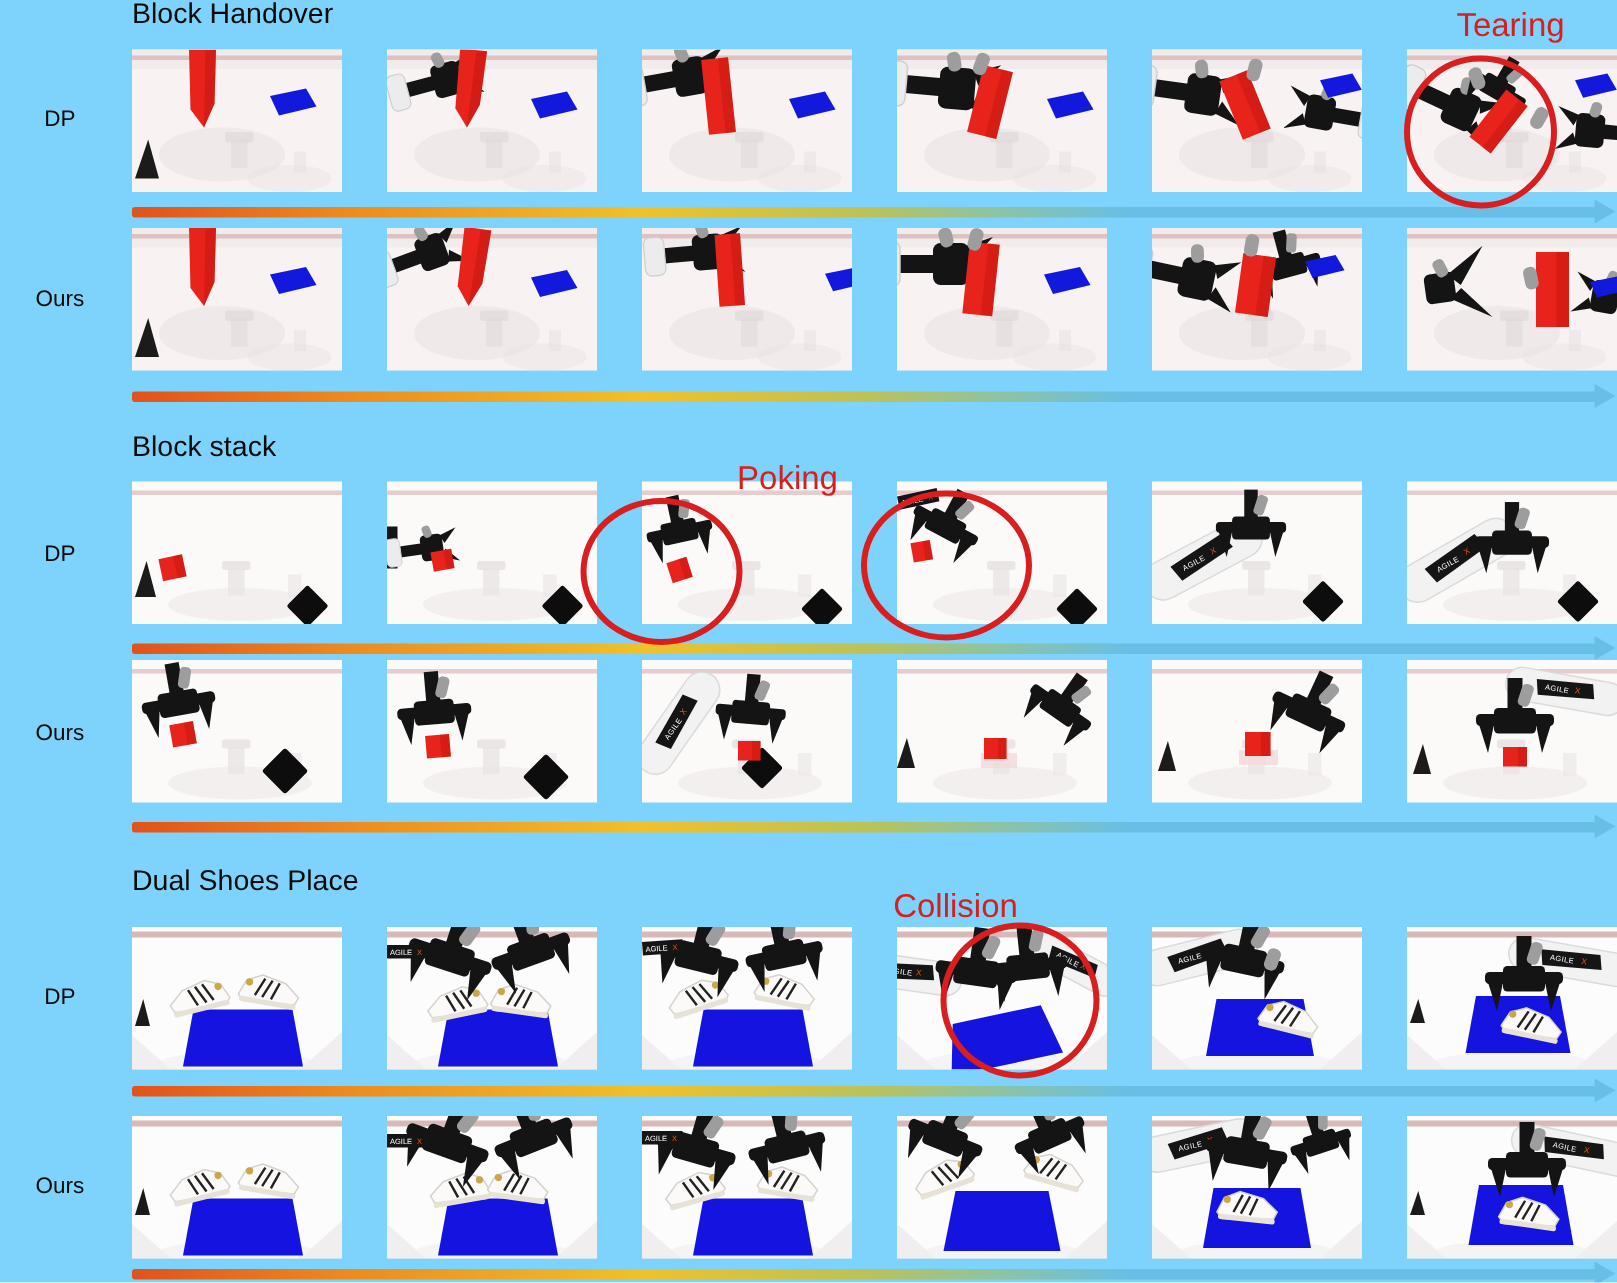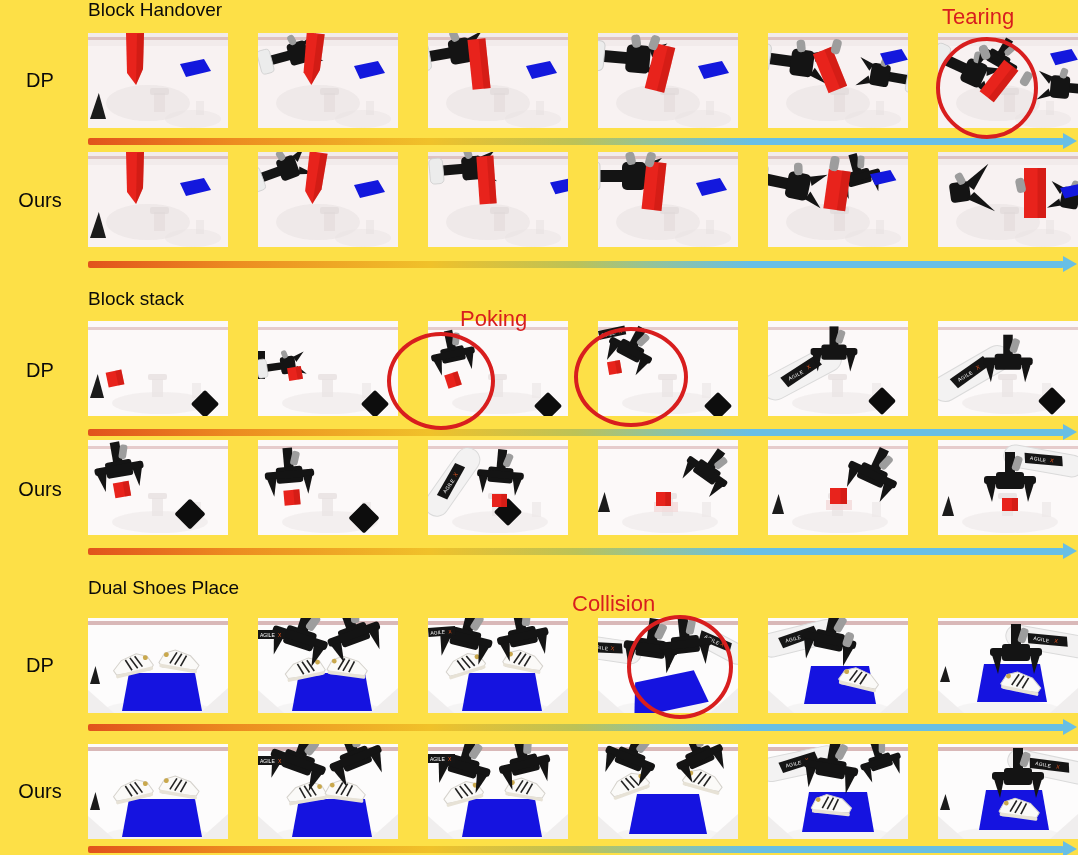--- a/index.html
+++ b/index.html
@@ -1,27 +1,27 @@
 <!DOCTYPE html>
 <html><head>
 <meta charset="utf-8">
 <style>
   html,body{margin:0;padding:0;background:#ffffff;}
-  #page{position:relative;width:1078px;height:855px;background:#fde047;overflow:hidden;
+  #page{position:relative;width:1078px;height:855px;background:#7dd3fc;overflow:hidden;
         font-family:"Liberation Sans", sans-serif;color:#111;}
   .sec-title{position:absolute;left:88px;font-size:19px;line-height:22px;color:#0a0a0a;}
-  .row-label{position:absolute;left:2px;width:76px;text-align:center;font-size:20px;line-height:26px;color:#0a0a0a;}
+  .row-label{position:absolute;left:2px;width:76px;text-align:center;font-size:15px;line-height:26px;color:#0a0a0a;}
   .frames{position:absolute;left:88px;display:flex;gap:30px;}
   .frame{width:140px;height:95px;overflow:hidden;position:relative;background:#f8f2f2;flex:0 0 140px;}
   .frame svg{display:block;}
   .arrow{position:absolute;left:88px;width:976px;height:7px;border-radius:2px;
          background:linear-gradient(90deg,#e1521c 0%,#ec8c20 15%,#f0c12a 35%,#bcc257 50%,#93c39b 58%,#68bfe5 68%,#68bfe5 100%);}
   .arrow::after{content:'';position:absolute;right:-13px;top:-5px;width:0;height:0;
          border-left:14px solid #68bfe5;border-top:8.5px solid transparent;border-bottom:8.5px solid transparent;}
-  .anno-text{position:absolute;width:130px;text-align:left;font-size:22px;line-height:24px;color:#d81e1e;z-index:4;}
+  .anno-text{position:absolute;width:130px;text-align:center;font-size:22px;line-height:24px;color:#d81e1e;z-index:4;}
   .anno-circle{position:absolute;border:4px solid #d81e1e;border-radius:50%;z-index:3;background:transparent;}
 </style>
 </head>
 <body>
 
 <div id="page">
 
   <div class="sec-title" style="top:-1px">Block Handover</div>
 
   <div class="row-label" style="top:67px">DP</div>

